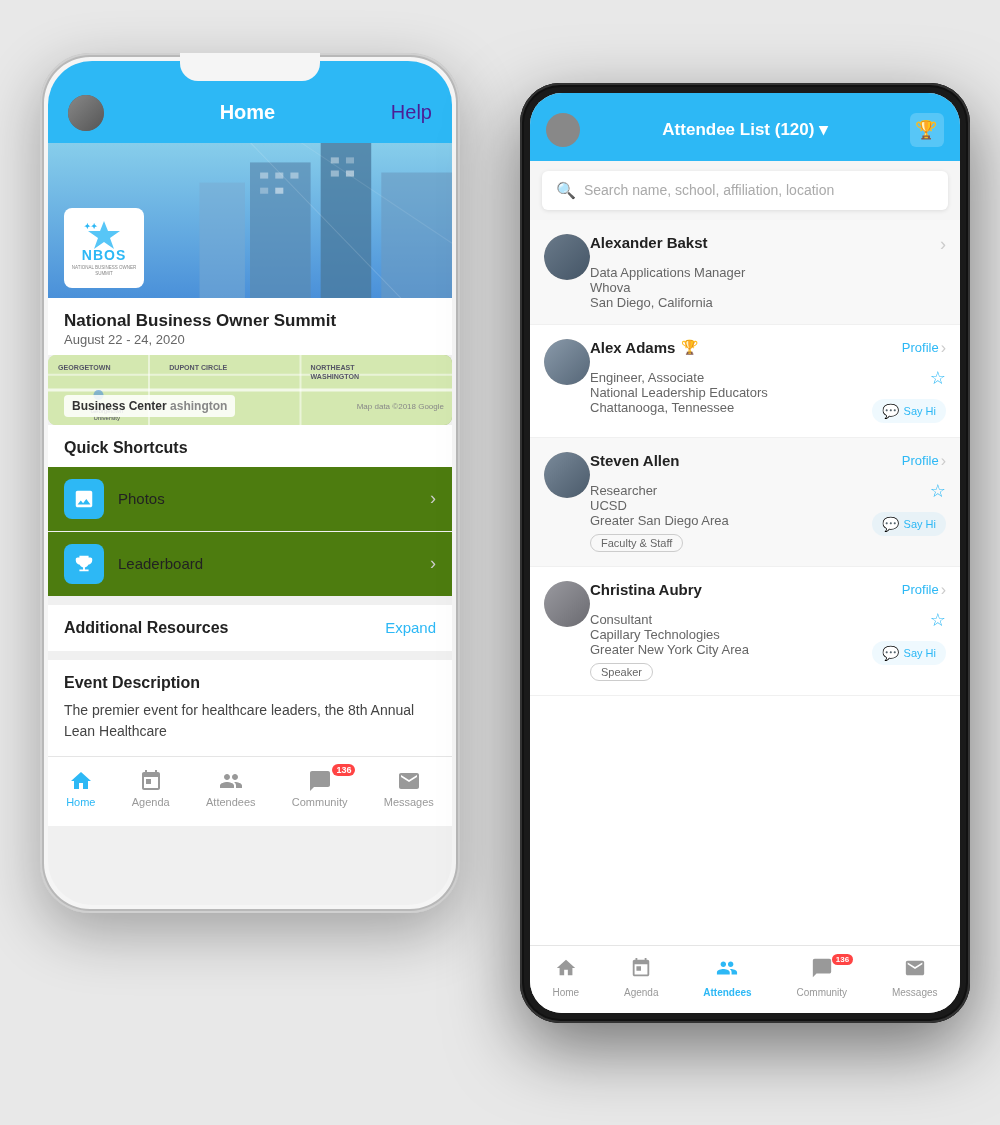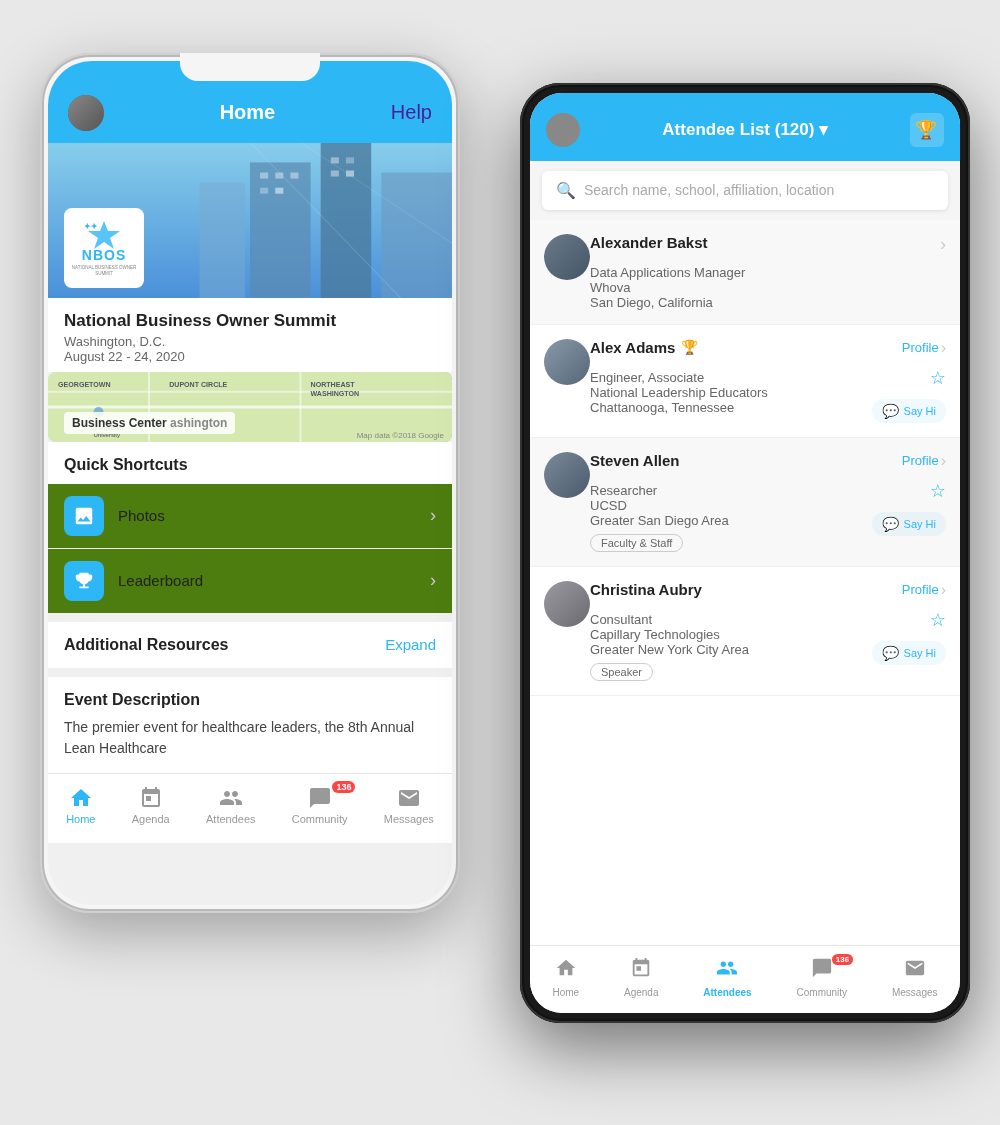--- a/index.html
+++ b/index.html
@@ -155,21 +155,21 @@
       background: rgba(255,255,255,0.85);
       padding: 4px 8px;
       border-radius: 4px;
       font-size: 12px;
       font-weight: 600;
       color: #333;
     }
 
     .map-data-label {
       position: absolute;
-      bottom: 2px; right: 8px;
+      bottom: 14px; right: 8px;
       font-size: 8px;
       color: #888;
     }
 
     .section-title {
       padding: 14px 16px 10px;
       font-size: 16px;
       font-weight: 700;
       color: #222;
       background: #fff;
@@ -607,21 +607,20 @@
                 <text x="2" y="10" font-size="8" font-weight="900" fill="#2db8f5">✦✦</text>
               </svg>
             </div>
             <div style="color:#2db8f5;font-size:14px;font-weight:900;letter-spacing:1px;margin-top:-4px;">NBOS</div>
             <div style="color:#888;font-size:4.5px;text-align:center;line-height:1.3;margin-top:2px;max-width:72px;">NATIONAL BUSINESS OWNER SUMMIT</div>
           </div>
         </div>
 
         <div class="event-info">
           <div class="event-name">National Business Owner Summit</div>
-          <div class="event-location">Washington, D.C.</div>
           <div class="event-date">August 22 - 24, 2020</div>
         </div>
 
         <div class="map-banner">
           <svg width="100%" height="100%" viewBox="0 0 400 70" preserveAspectRatio="xMidYMid slice">
             <rect width="400" height="70" fill="#d4e8b0"></rect>
 
             <line x1="0" y1="35" x2="400" y2="35" stroke="#fff" stroke-width="3" opacity="0.7"></line>
             <line x1="0" y1="20" x2="400" y2="20" stroke="#fff" stroke-width="2" opacity="0.5"></line>
             <line x1="100" y1="0" x2="100" y2="70" stroke="#fff" stroke-width="2" opacity="0.5"></line>

